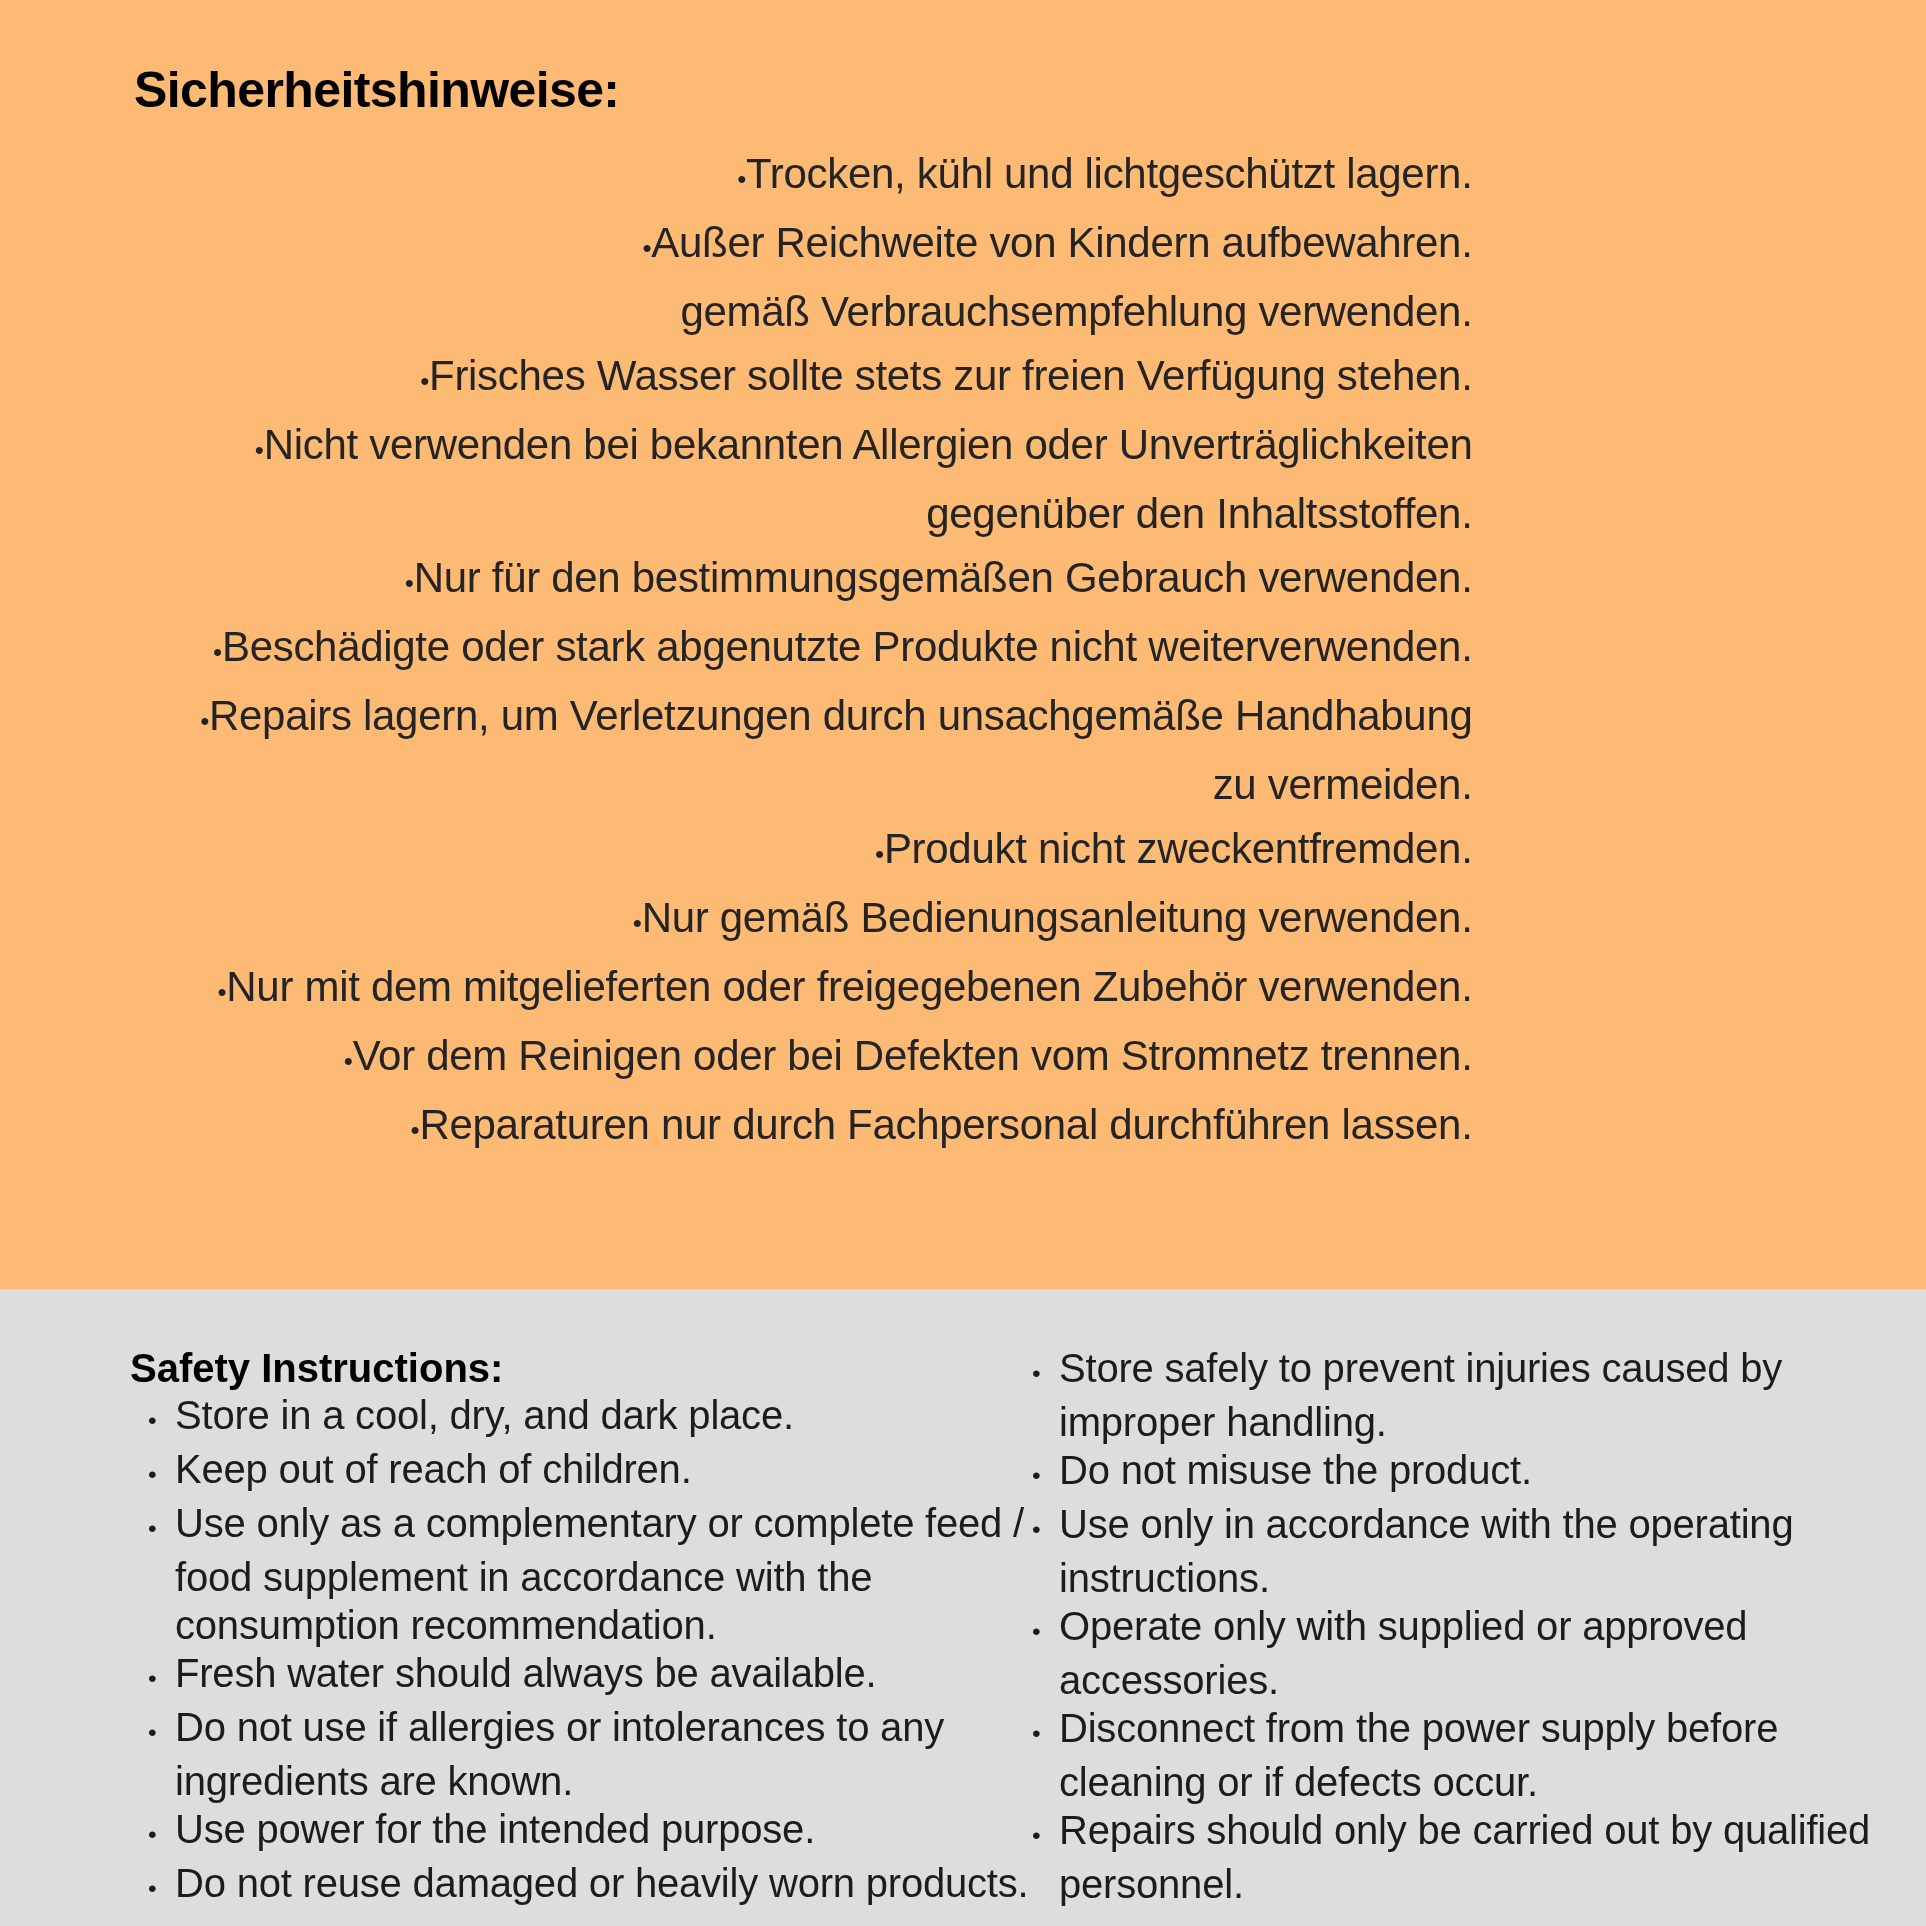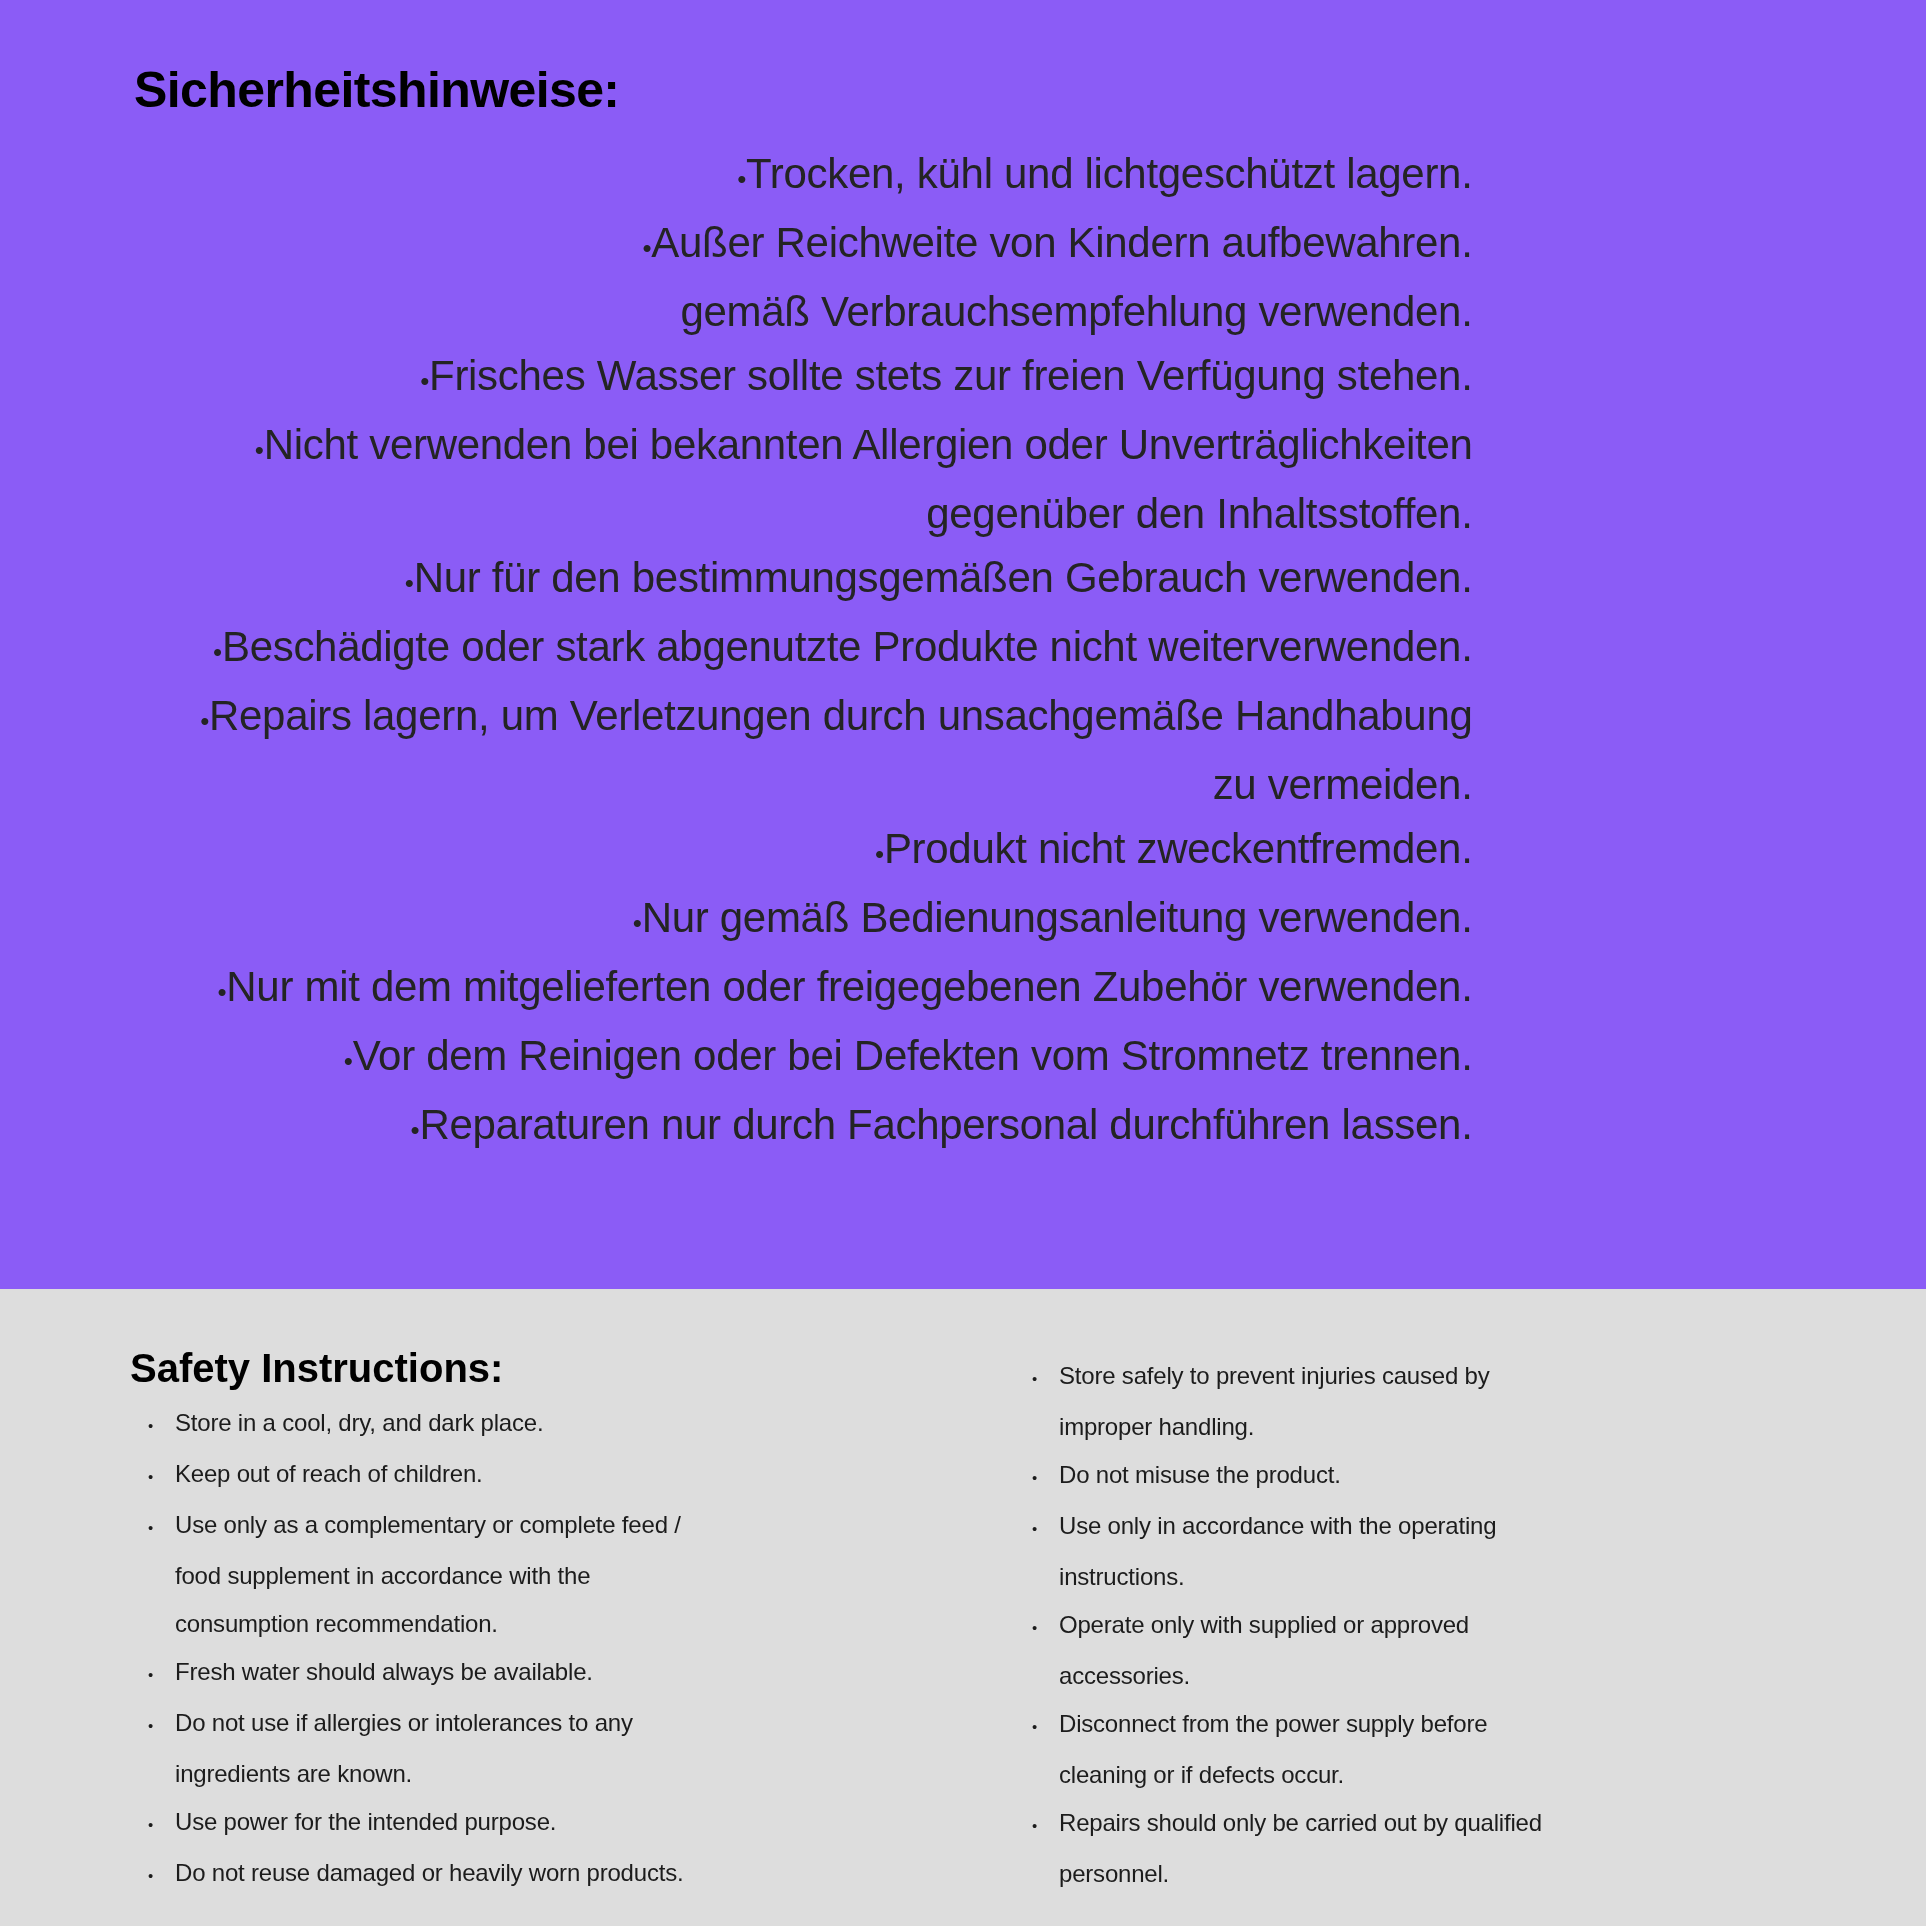--- a/index.html
+++ b/index.html
@@ -4,21 +4,21 @@
 <style>
   html, body {
     margin: 0;
     padding: 0;
     background: #ffffff;
   }
   #canvas {
     position: relative;
     width: 1926px;
     height: 1926px;
-    background: #8b5cf6;
+    background: #fdba74;
     font-family: "Liberation Sans", sans-serif;
     color: #1f1f1f;
     overflow: hidden;
   }
 
   
   .de-title {
     position: absolute;
     left: 134px;
     top: 61px;
@@ -60,25 +60,24 @@
     left: 130px;
     top: 1344px;
     font-size: 40px;
     font-weight: 700;
     line-height: 48px;
     color: #000000;
     white-space: nowrap;
   }
   .en-list {
     position: absolute;
-    font-size: 24px;
+    font-size: 40px;
     line-height: 48px;
     color: #1c1c1c;
     letter-spacing: -0.2px;
-    margin-top: 8px;
   }
   #en-left-list  { left: 148px;  top: 1391px; }
   #en-right-list { left: 1032px; top: 1344px; }
   .en-list .line { white-space: nowrap; padding-left: 27px; }
   .en-list .dot {
     display: inline-block;
     width: 27px;
     margin-left: -27px;
     font-size: 0.62em;
   }

